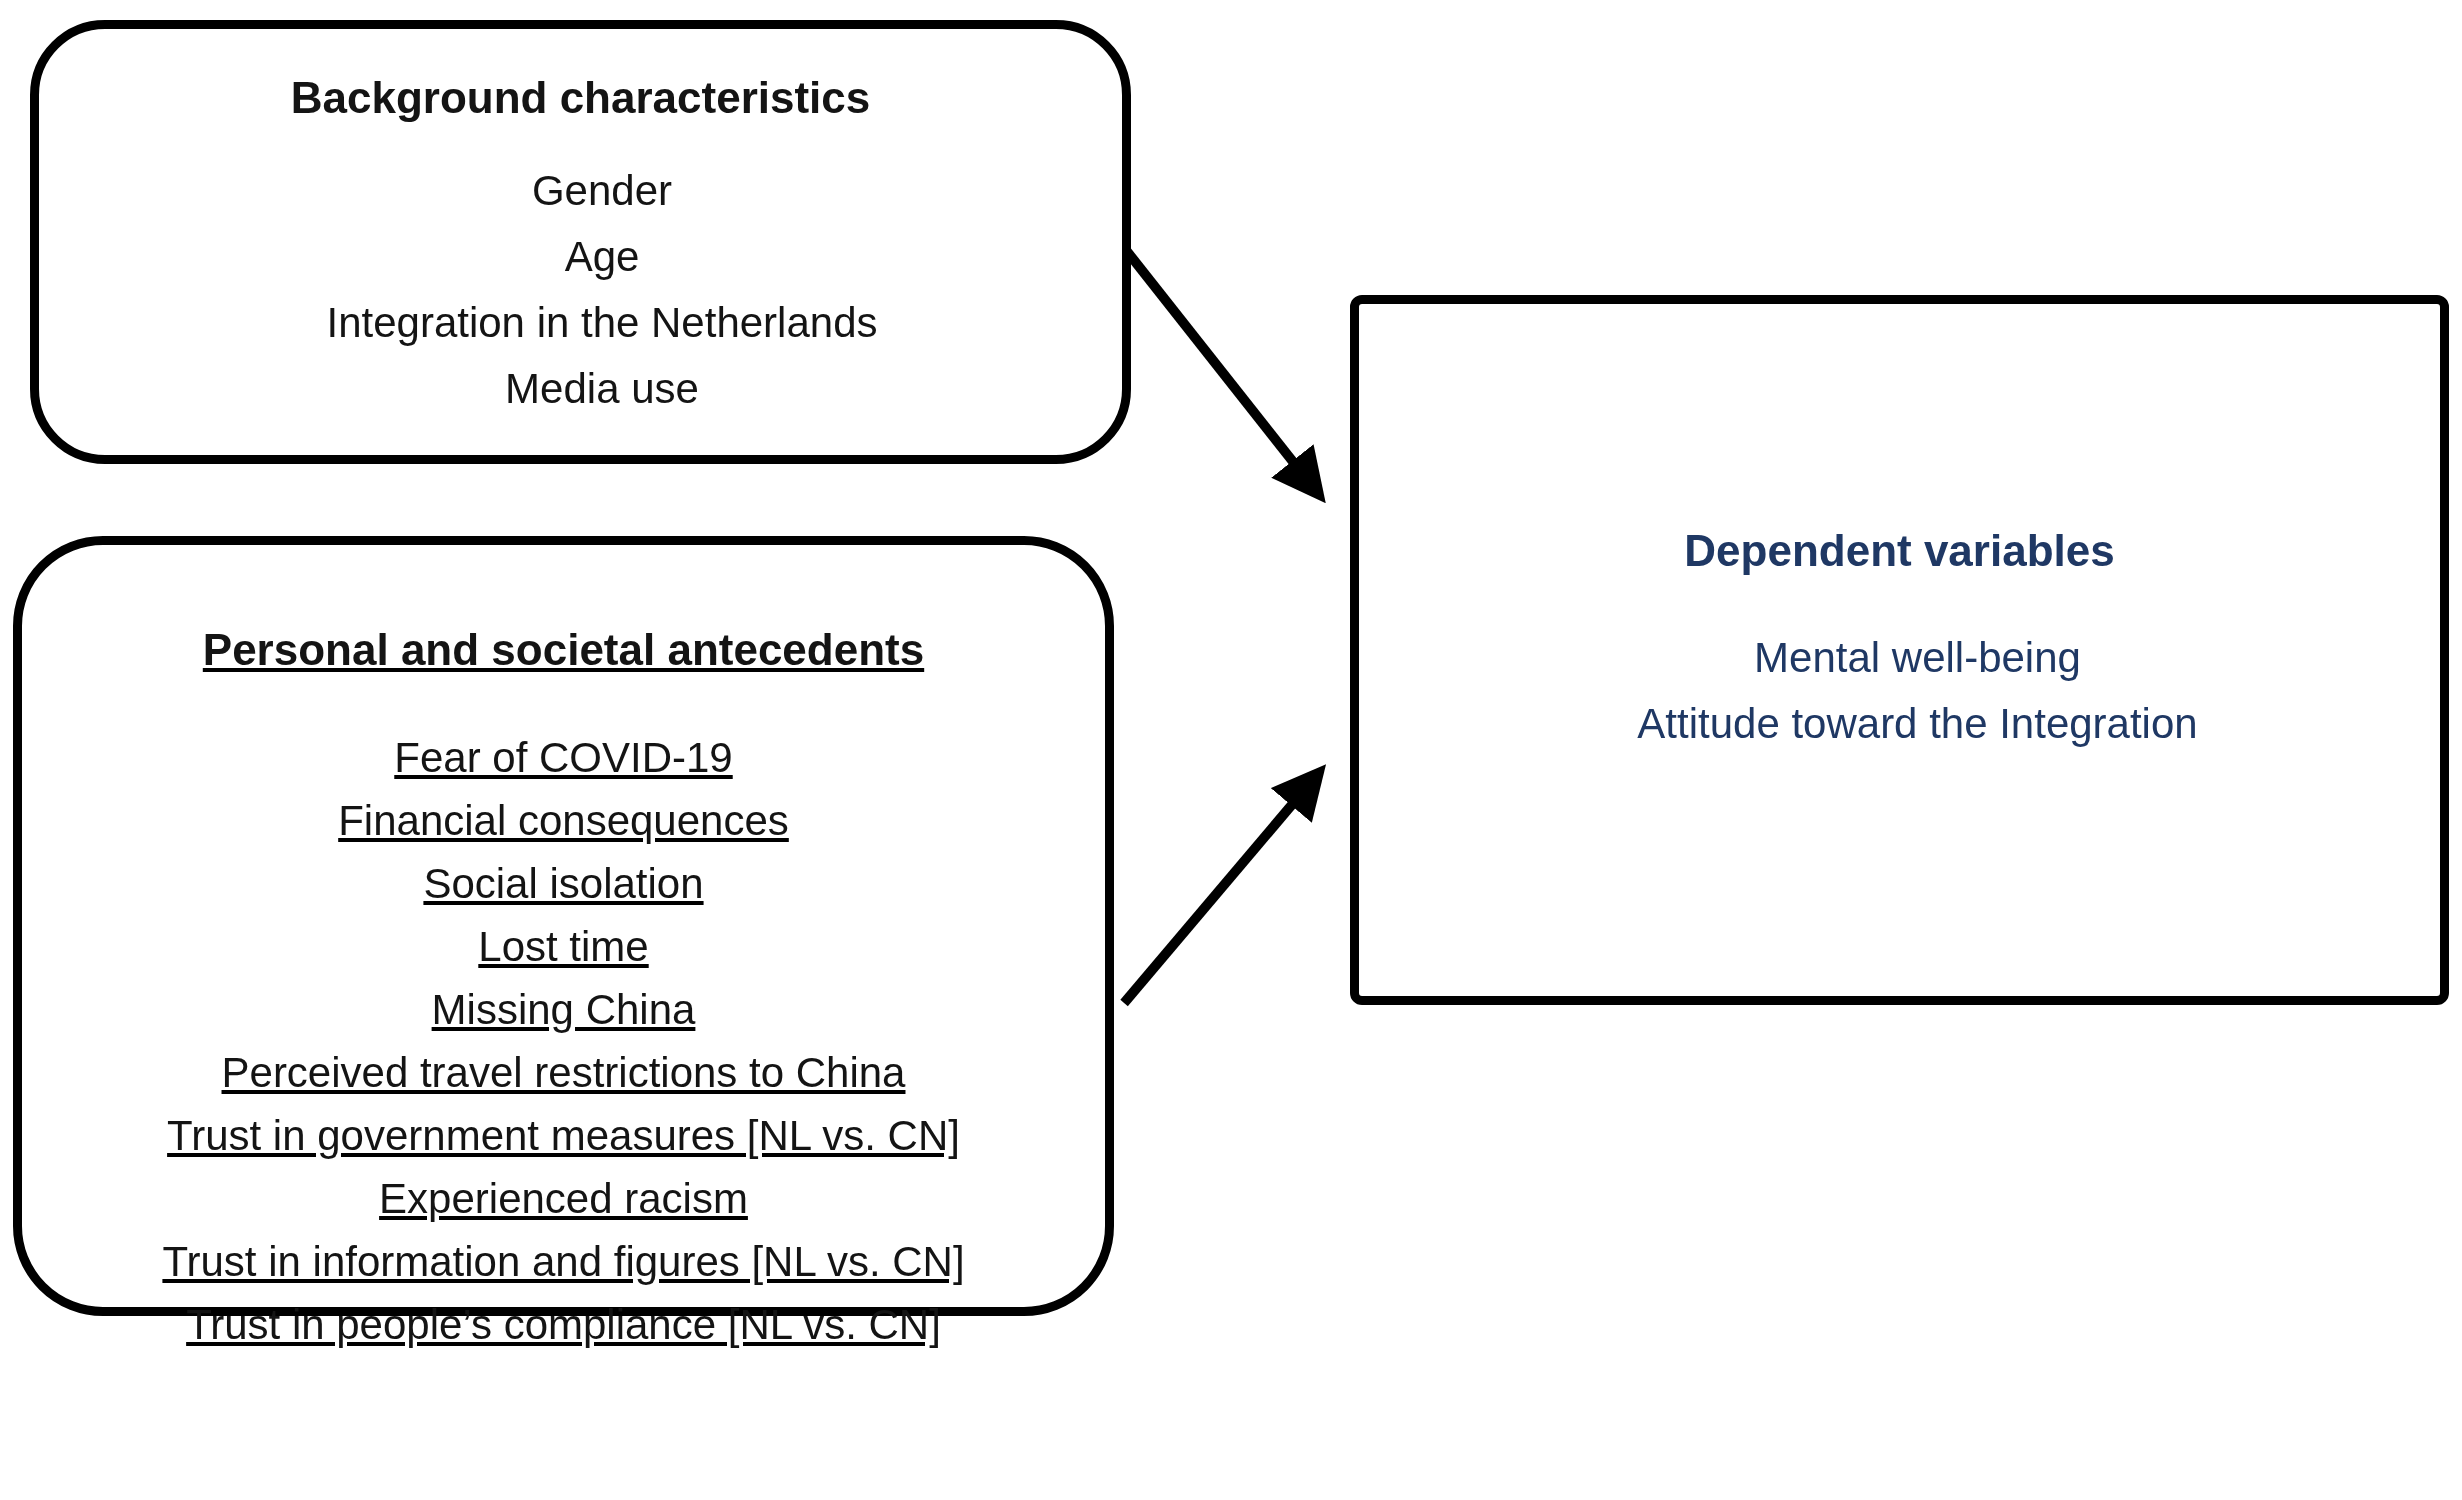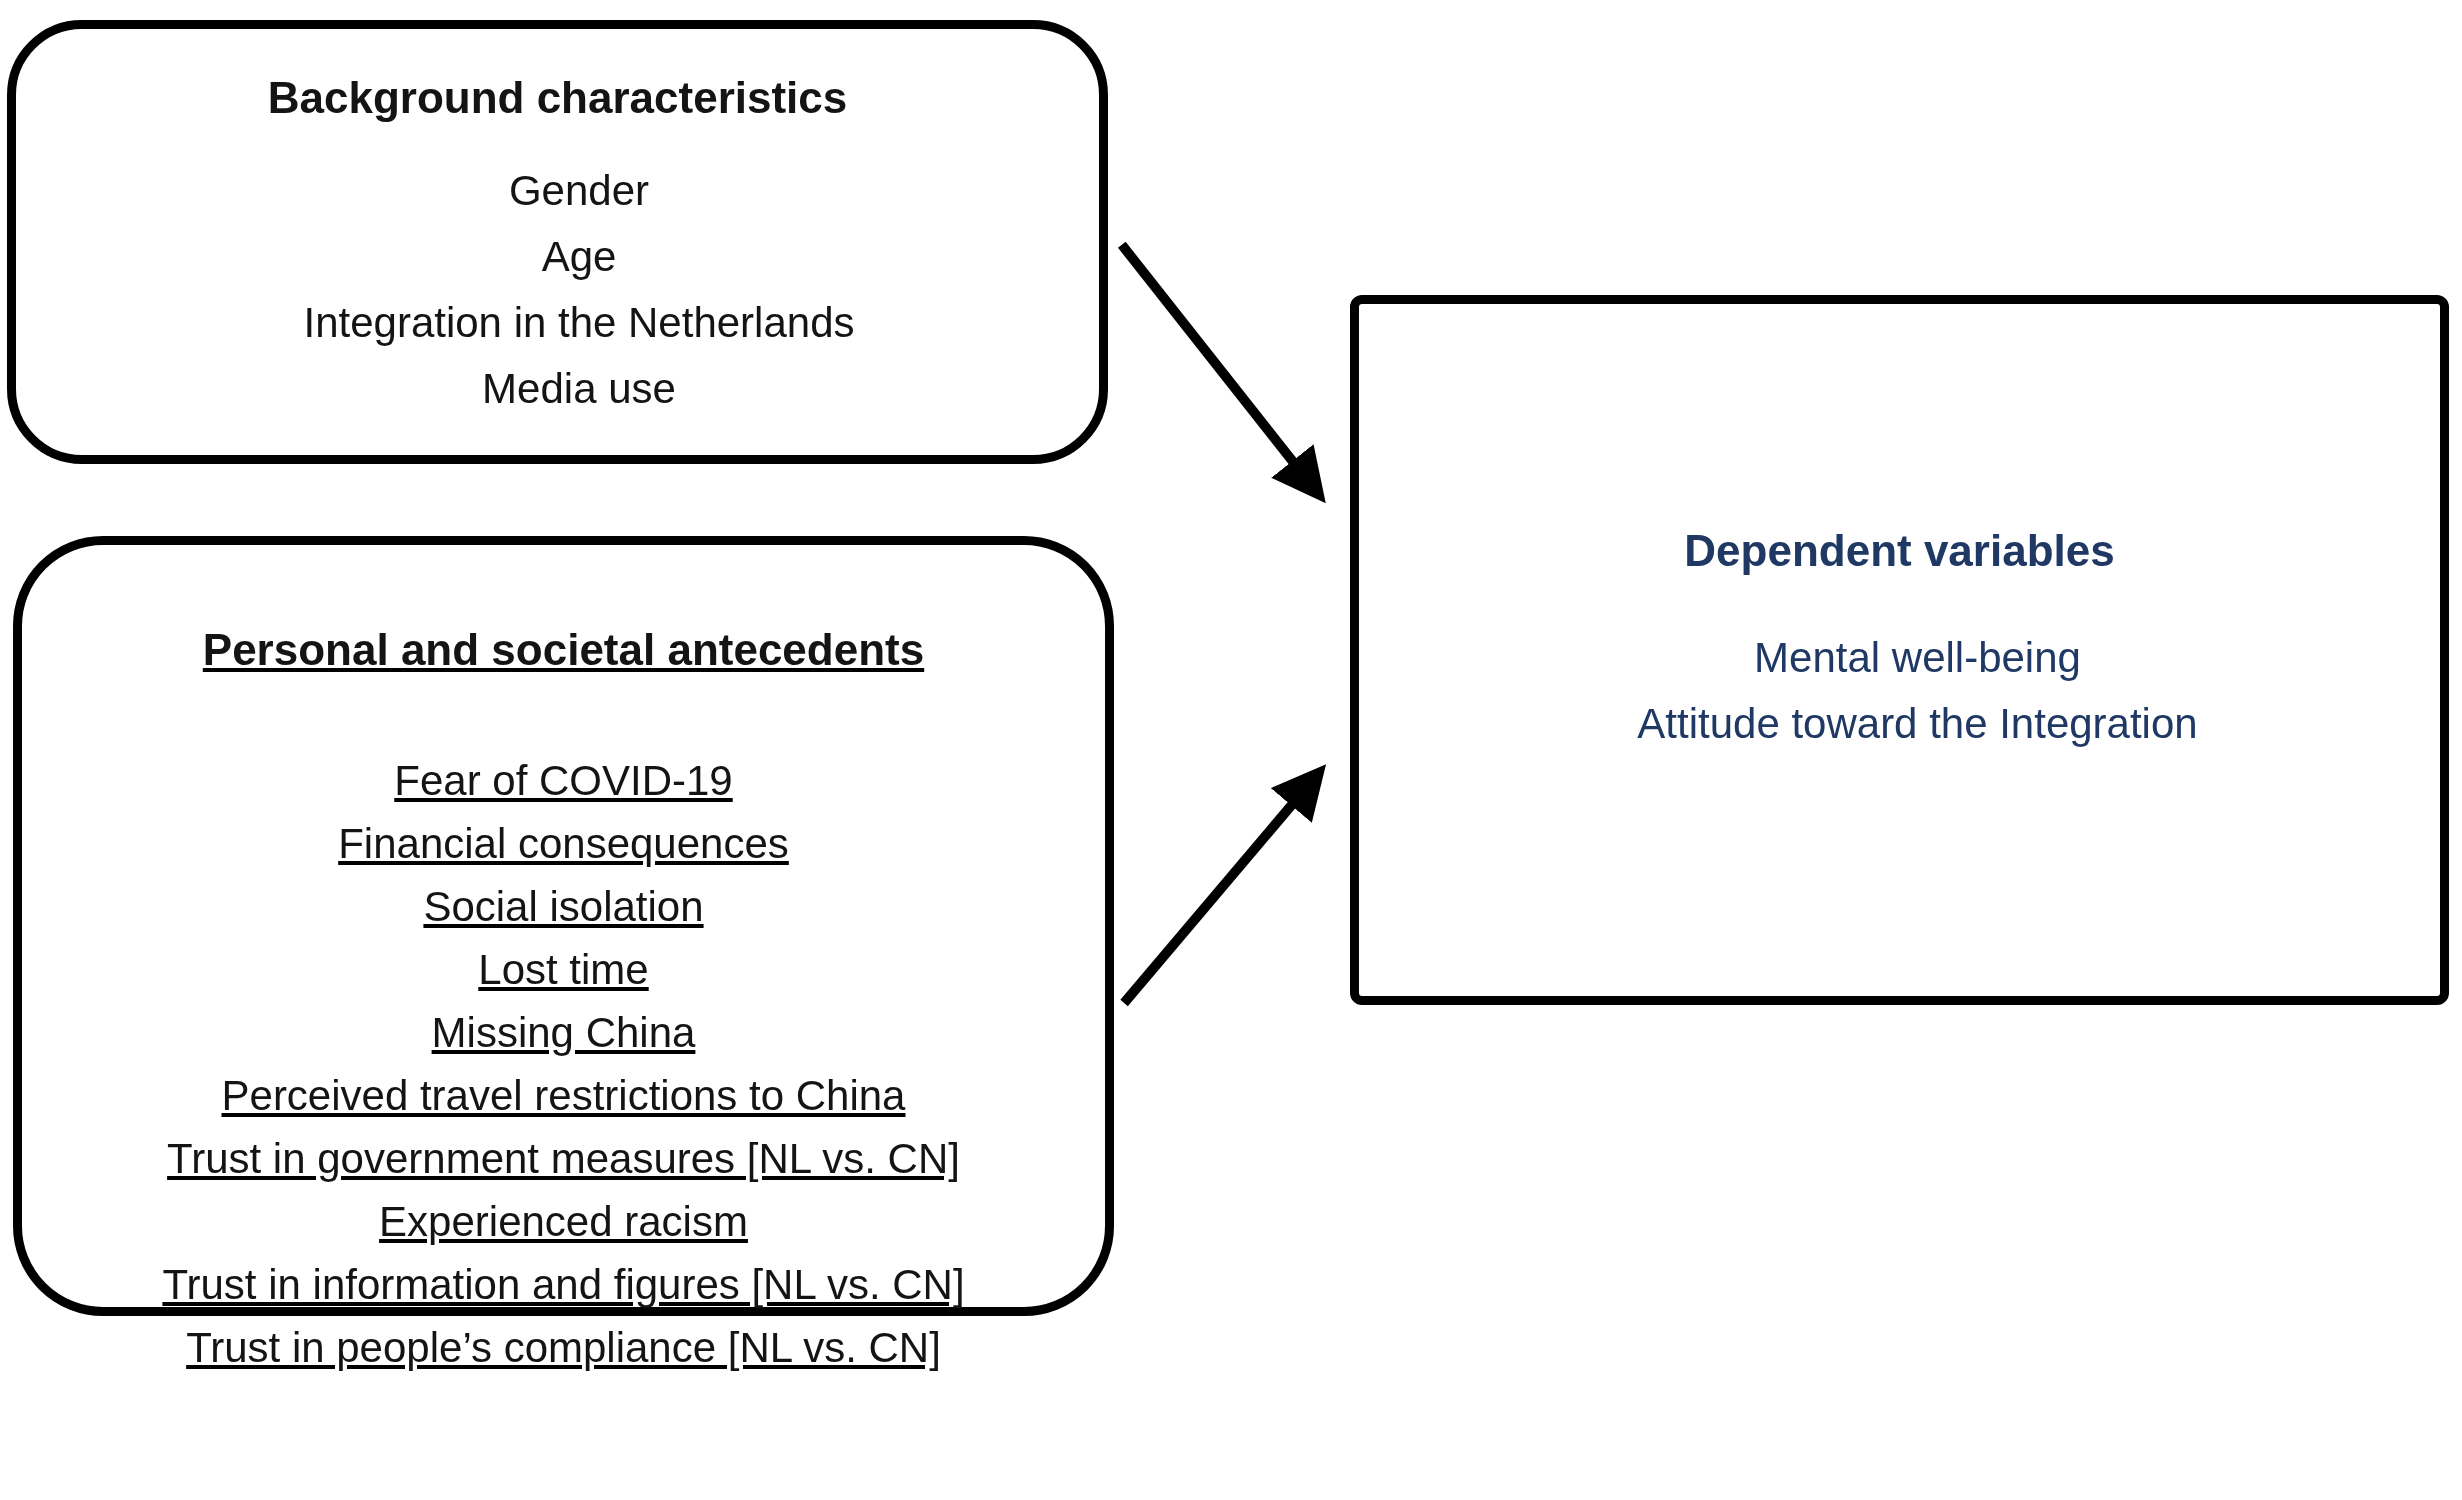--- a/index.html
+++ b/index.html
@@ -16,21 +16,21 @@
     overflow: hidden;
   }
   .node {
     position: absolute;
     box-sizing: border-box;
     border: 9.8px solid #000000;
     background: #ffffff;
     text-align: center;
   }
   .node-bg {           
-    left: 7px; top: 20.3px;
+    left: 30px; top: 20.3px;
     width: 1101px; height: 444px;
     border-radius: 75px;
   }
   .node-ant {          
     left: 13px; top: 536px;
     width: 1101px; height: 780px;
     border-radius: 90px;
     text-decoration: underline;
   }
   .node-dep {          
@@ -46,21 +46,21 @@
   }
   .node-bg .box-title  { margin-top: 45px; }
   .node-ant .box-title { margin-top: 81px; }
   .node-dep .box-title { margin-top: 223px; color: #1F3864; }
   .box-list {
     font-size: 42px;
     color: #141414;
   }
   .node-bg .box-list  { margin-top: 36px; }
   .node-bg .box-list .box-item  { line-height: 66px; padding-left: 43px; }
-  .node-ant .box-list { margin-top: 75px; }
+  .node-ant .box-list { margin-top: 52px; }
   .node-ant .box-list .box-item { line-height: 63px; }
   .node-dep .box-list { margin-top: 50px; color: #1F3864; padding-left: 36px; }
   .node-dep .box-list .box-item { line-height: 66px; }
   #arrow-layer {
     position: absolute;
     left: 0; top: 0;
     width: 2462px; height: 1500px;
     pointer-events: none;
   }
 </style>

